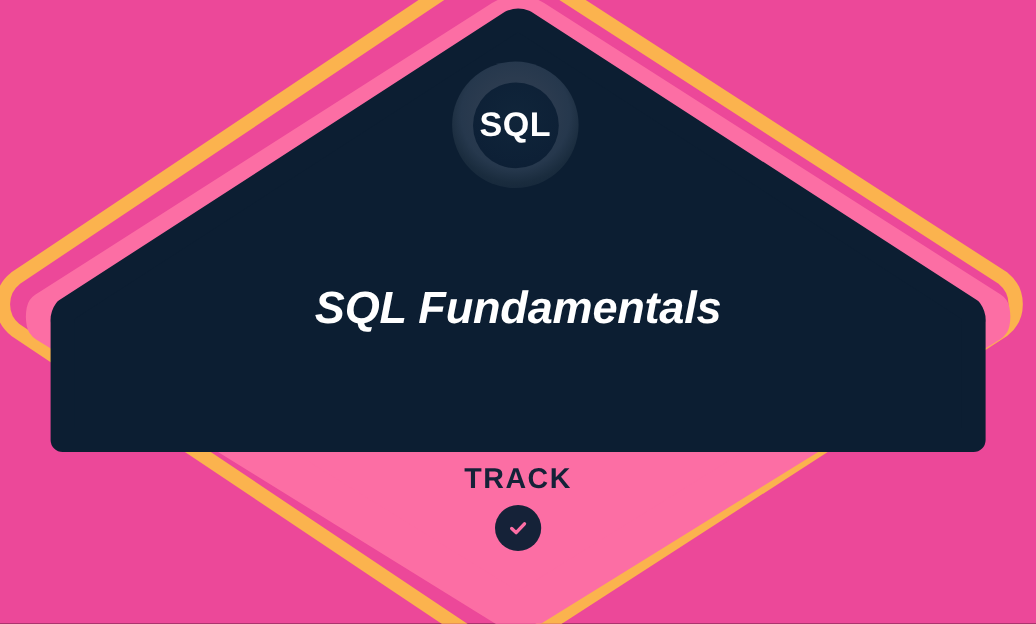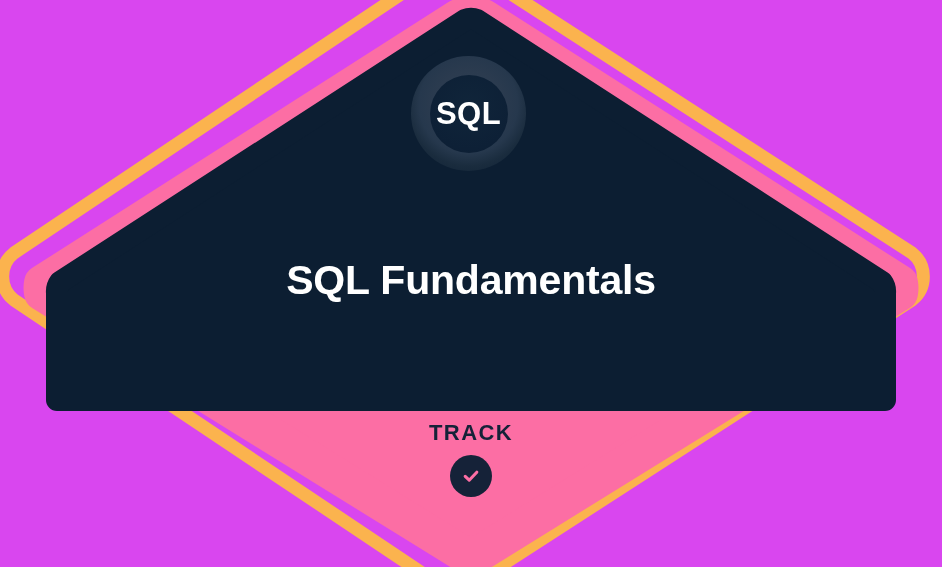--- a/index.html
+++ b/index.html
@@ -11,21 +11,21 @@
     width: 942px;
     height: 567px;
     overflow: hidden;
     font-family: "Liberation Sans", sans-serif;
   }
 
   #badge-card {
     position: relative;
     width: 942px;
     height: 567px;
-    background: #d946ef;
+    background: #ec4899;
   }
 
   
   #diamond-stack {
     position: absolute;
     left: 0;
     top: 0;
     width: 942px;
     height: 567px;
     display: block;
@@ -68,33 +68,34 @@
     position: absolute;
     left: 0;
     top: 258px;
     width: 942px;
     text-align: center;
     color: #ffffff;
     font-size: 41px;
     font-weight: 700;
     letter-spacing: -0.2px;
     line-height: 1.1;
+    font-style: italic;
   }
 
   
   #completion-block {
     position: absolute;
     left: 0;
     top: 420px;
     width: 942px;
     text-align: center;
   }
   .completion-line {
     color: #152238;
-    font-size: 22px;
+    font-size: 26px;
     font-weight: 700;
     letter-spacing: 1.4px;
     line-height: 1.16;
   }
   #completion-check-icon {
     margin: 9px auto 0;
     width: 42px;
     height: 42px;
     border-radius: 50%;
     background: #152238;

